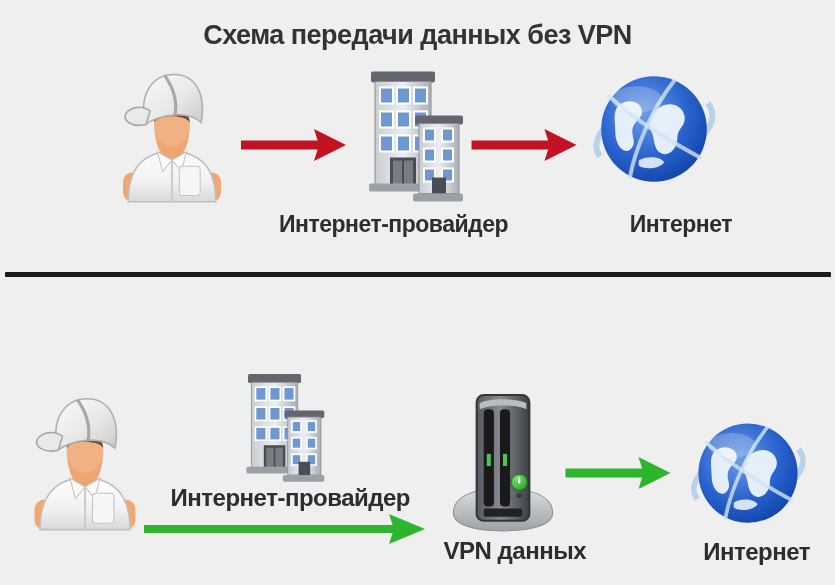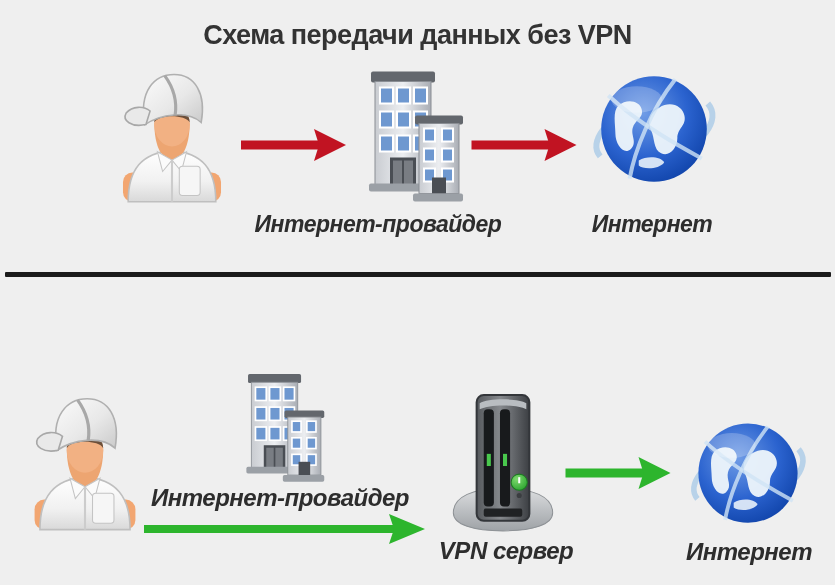--- a/index.html
+++ b/index.html
@@ -5,22 +5,22 @@
   * { margin:0; padding:0; box-sizing:border-box; }
   html,body { width:835px; height:585px; }
   body { font-family:"Liberation Sans", sans-serif; background:#efefef; }
   .stage { position:relative; width:835px; height:585px; background:#efefef; overflow:hidden; }
 
   .title {
     position:absolute; left:0; width:835px; text-align:center;
     font-size:27px; font-weight:bold; color:#333333; letter-spacing:-0.5px;
   }
   .label {
-    position:absolute; text-align:center;
-    font-size:23px; font-weight:bold; color:#2d2d2d; letter-spacing:-0.5px;font-style:italic;
+    position:absolute; text-align:right;
+    font-size:23px; font-weight:bold; color:#2d2d2d; letter-spacing:-0.5px;
   }
   .label-lg { font-size:24px; }
   .encrypted { color:#2db52d; font-size:25px; }
 
   .icon { position:absolute; }
   .icon svg { display:block; width:100%; height:100%; }
 
   .arrow { position:absolute; }
   .arrow svg { display:block; width:100%; height:100%; }
   .arrow-red   { color:#c11322; }
@@ -215,21 +215,21 @@
       </svg>
   </div>
 
 
   <div class="icon" style="left:446px; top:391px; width:114px; height:147px;">
     <svg viewBox="0 0 110 145">
         <use href="#sym-server"></use>
       </svg>
   </div>
 
-  <div class="label label-lg" style="left:426px; top:537px; width:160px;">VPN сервер</div>
+  <div class="label label-lg" style="left:426px; top:537px; width:160px;">VPN данных</div>
 
   <div class="arrow arrow-green" style="left:560px; top:455px; width:115px; height:36px;">
     <svg viewBox="0 0 110 36">
         <use href="#sym-arrow-short"></use>
       </svg>
   </div>
 
   <div class="icon" style="left:686px; top:413px; width:124px; height:124px;">
     <svg viewBox="0 0 130 130">
         <use href="#sym-globe"></use>

